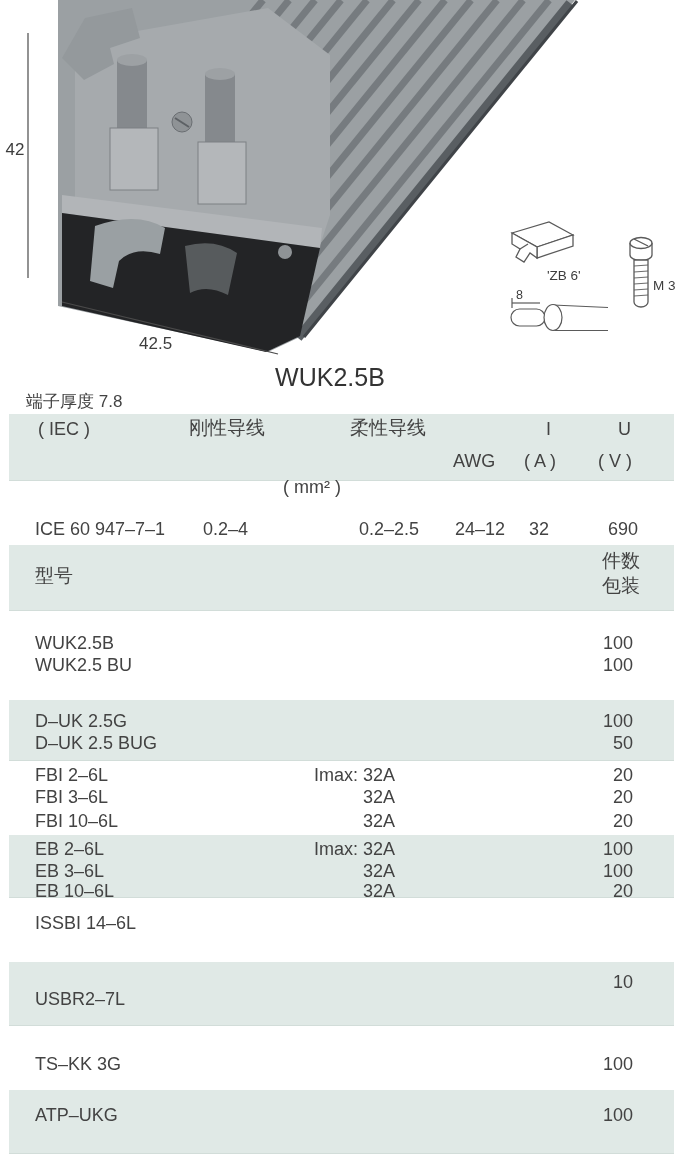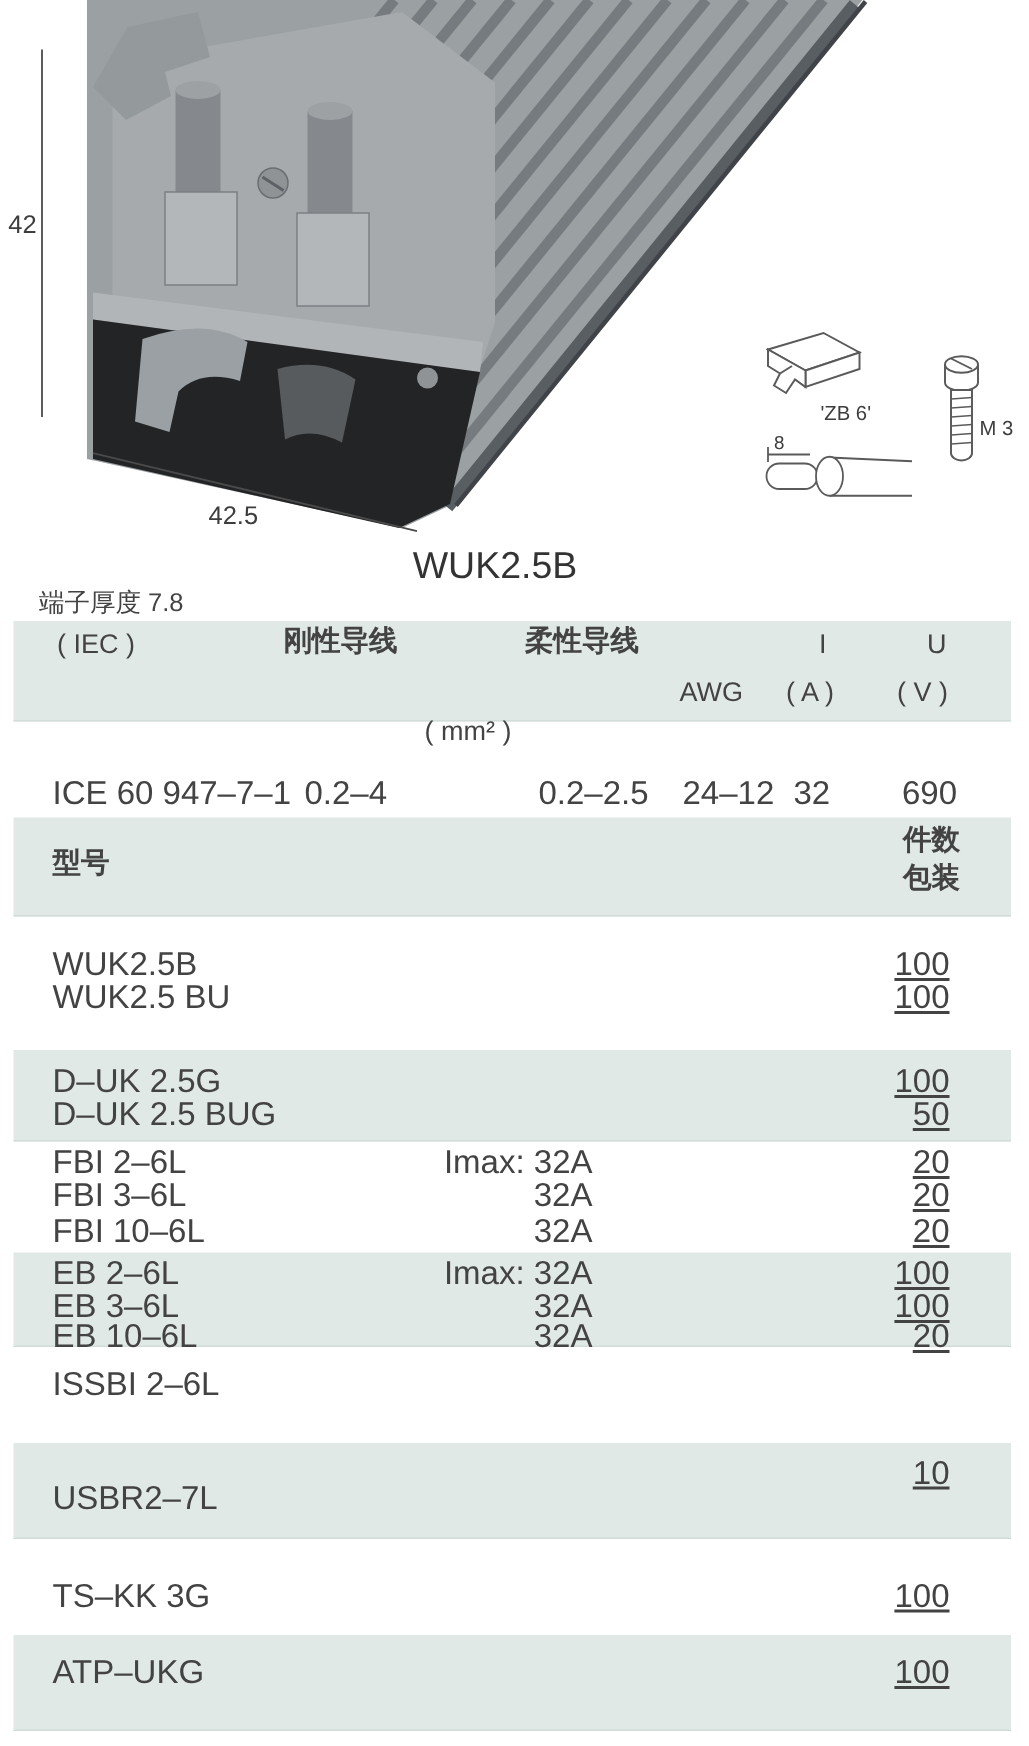--- a/index.html
+++ b/index.html
@@ -6,25 +6,25 @@
   .page{
     position:relative;
     width:686px;height:1164px;
     background:#ffffff;
     font-family:"Liberation Sans", sans-serif;
     color:#434343;
     overflow:hidden;
   }
   .abs{position:absolute;white-space:nowrap;}
   .band{position:absolute;left:9px;width:665px;background:#e0e9e6;border-bottom:1px solid #d2ddd9;}
-  .cell{position:absolute;font-size:22px;line-height:20px;color:#434343;white-space:nowrap;}
+  .cell{position:absolute;font-size:18px;line-height:20px;color:#434343;white-space:nowrap;}
   .model{left:35px;}
   .imax{right:291px;text-align:center;}
-  .qty{right:53px;width:90px;text-align:right;text-decoration:underline;}
-  .hdr-cjk{font-size:19px;font-weight:bold;}
+  .qty{right:53px;width:90px;text-align:right;}
+  .hdr-cjk{font-size:19px;}
   .hdr-lat{font-size:18px;}
   .title{font-size:25px;color:#333;text-align:center;}
   .note{font-size:17px;}
   .dim{font-size:17px;color:#3d3d3d;}
   .smalldim{font-size:13.5px;color:#3d3d3d;}
   svg{display:block;}
 </style>
 </head>
 <body>
 
@@ -177,21 +177,21 @@
   <div class="cell model" style="top:839px">EB 2–6L</div>
   <div class="cell imax" style="top:839px">Imax: 32A</div>
   <div class="cell qty" style="top:839px">100</div>
   <div class="cell model" style="top:861px">EB 3–6L</div>
   <div class="cell imax" style="top:861px">32A</div>
   <div class="cell qty" style="top:861px">100</div>
   <div class="cell model" style="top:881px">EB 10–6L</div>
   <div class="cell imax" style="top:881px">32A</div>
   <div class="cell qty" style="top:881px">20</div>
 
-  <div class="cell model" style="top:913px">ISSBI 2–6L</div>
+  <div class="cell model" style="top:913px">ISSBI 14–6L</div>
 
   <div class="cell qty" style="top:972px">10</div>
   <div class="cell model" style="top:989px">USBR2–7L</div>
 
   <div class="cell model" style="top:1054px">TS–KK 3G</div>
   <div class="cell qty" style="top:1054px">100</div>
 
   <div class="cell model" style="top:1105px">ATP–UKG</div>
   <div class="cell qty" style="top:1105px">100</div>
 

